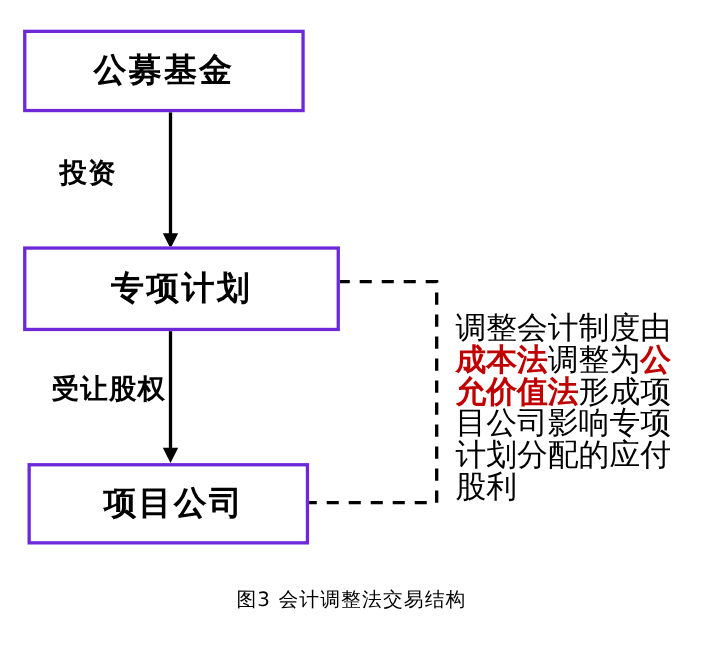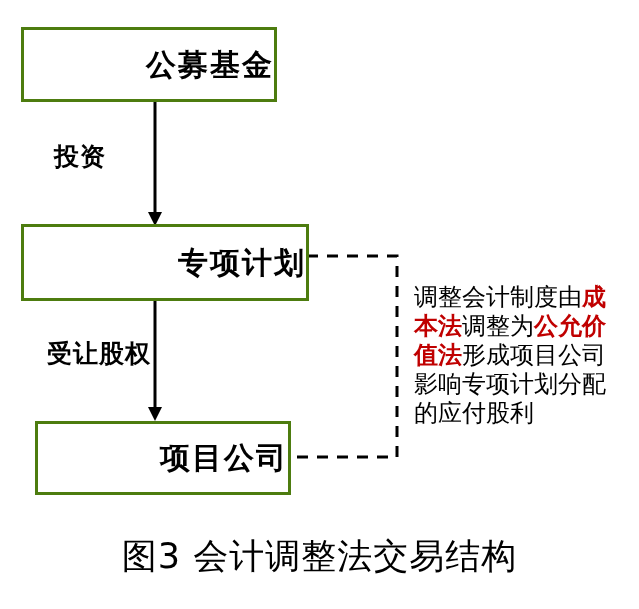--- a/index.html
+++ b/index.html
@@ -13,37 +13,37 @@
   #figure-root {
     position: relative;
     width: 639px;
     height: 609px;
     background: #ffffff;
     overflow: hidden;
   }
   .node-box {
     position: absolute;
     box-sizing: border-box;
-    border: 3px solid #4d7c0f;
+    border: 3px solid #6d28d9;
     background: #ffffff;
     display: flex;
     align-items: center;
-    justify-content: flex-end;
+    justify-content: center;
   }
   .node-label {
     font-size: 30px;
     font-weight: bold;
     color: #000000;
     letter-spacing: 2px;
     line-height: 1;
     white-space: nowrap;
   }
   #box-public-fund { left: 21px; top: 27px; width: 256px; height: 75px; }
   #box-special-plan { left: 21px; top: 224px; width: 288px; height: 77px; }
-  #box-project-company { left: 35px; top: 421px; width: 256px; height: 74px; padding-left: 10px; }
+  #box-project-company { left: 25px; top: 421px; width: 256px; height: 74px; padding-left: 10px; }
 
   .edge-svg {
     position: absolute;
     left: 0;
     top: 0;
     width: 639px;
     height: 609px;
     pointer-events: none;
   }
 
@@ -57,39 +57,39 @@
     white-space: nowrap;
   }
   #label-invest { left: 54px; top: 144px; }
   #label-transfer-equity { left: 35px; top: 341px; margin-left: 12px; }
 
   #annotation-text {
     position: absolute;
     left: 414px;
     top: 283px;
     width: 212px;
-    font-size: 24px;
+    font-size: 28px;
     line-height: 29px;
     color: #000000;
     letter-spacing: 0px;
     text-align: left;
     word-break: break-all;
   }
   #annotation-text .hl {
     color: #C00000;
     font-weight: bold;
   }
 
   #figure-caption {
     position: absolute;
     left: 0;
     top: 533px;
     width: 639px;
     text-align: center;
-    font-size: 35px;
+    font-size: 18px;
     color: #000000;
     letter-spacing: 1px;
     white-space: nowrap;
   }
 </style>
 </head>
 <body>
 
 <div id="figure-root">
 

